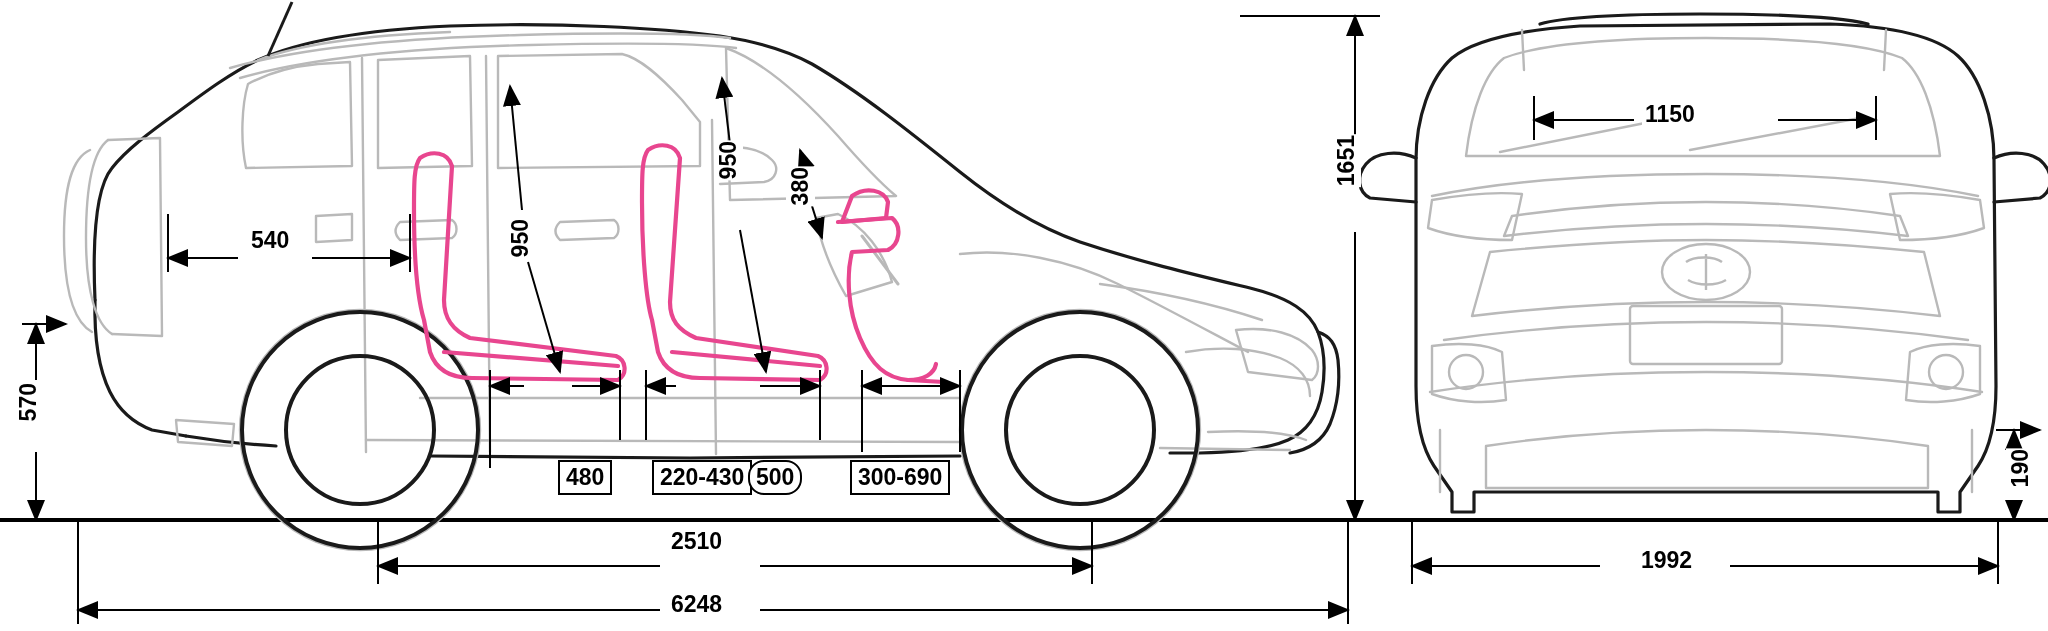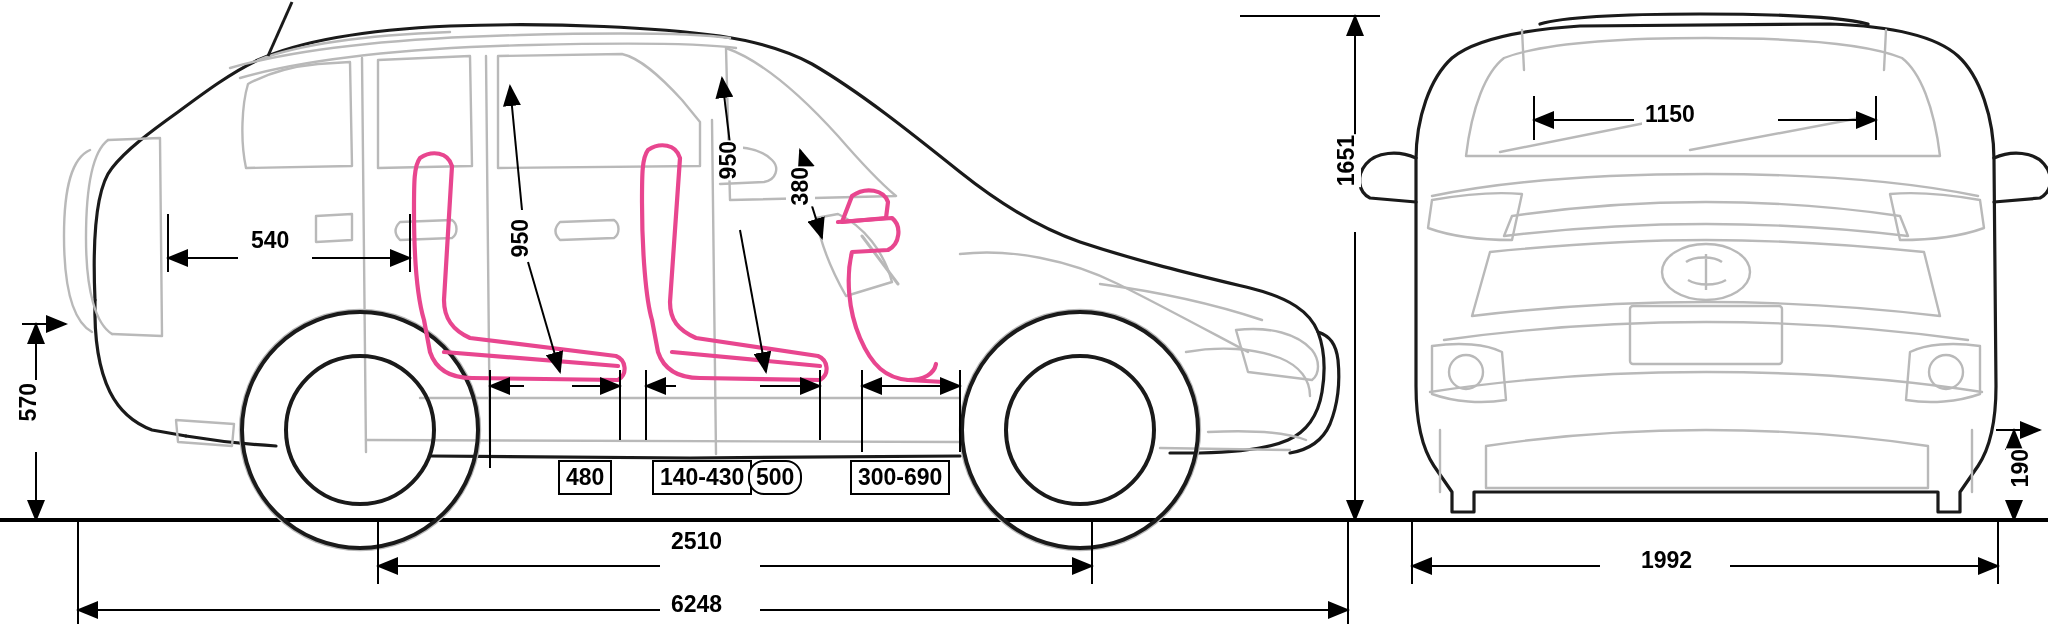--- a/index.html
+++ b/index.html
@@ -316,21 +316,21 @@
   <div class="dim-label" style="left:248px; top:228px;text-align:center;">540</div>
 
   <div class="dim-label vert" style="left:506px; top:218px;">950</div>
 
   <div class="dim-label vert" style="left:714px; top:140px;">950</div>
 
   <div class="dim-label vert" style="left:786px; top:166px;">380</div>
 
   <div class="dim-label boxed" style="left:526px; top:460px;margin-left:32px;">480</div>
 
-  <div class="dim-label boxed" style="left:652px; top:460px;">140-430</div>
+  <div class="dim-label boxed" style="left:652px; top:460px;">220-430</div>
 
   <div class="dim-label boxed" style="left:748px; top:460px;border-radius:16px;">500</div>
 
   <div class="dim-label boxed" style="left:850px; top:460px;">300-690</div>
 
   <div class="dim-label vert" style="left:14px; top:382px;">570</div>
 
   <div class="dim-label" style="left:668px; top:529px;">2510</div>
 
   <div class="dim-label" style="left:668px; top:592px;">6248</div>

